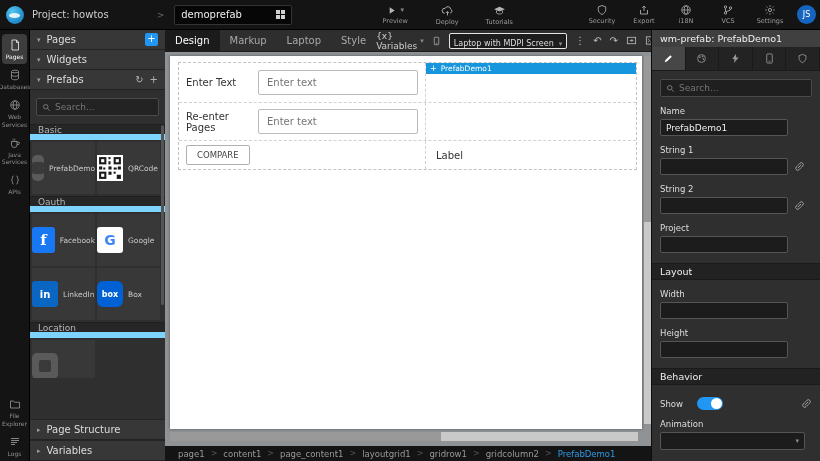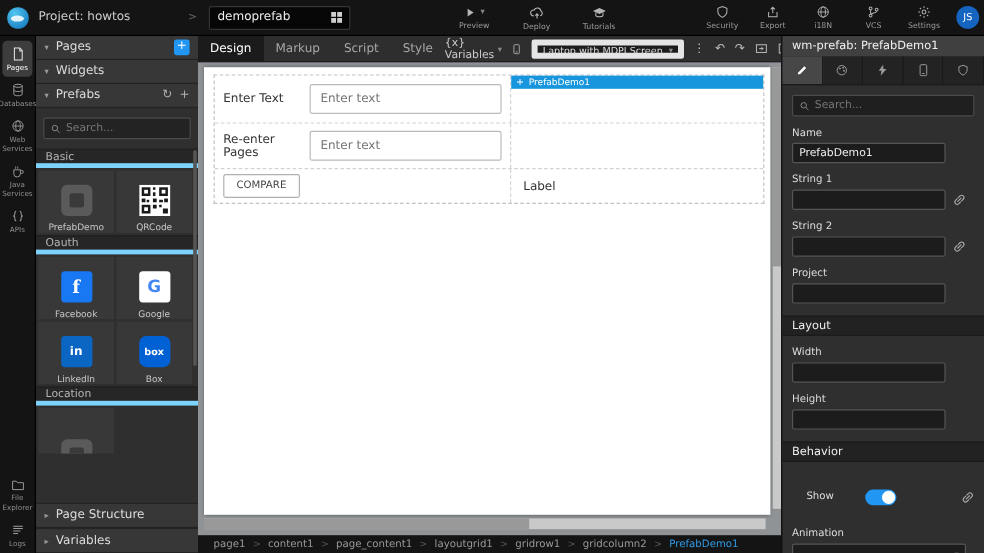--- a/index.html
+++ b/index.html
@@ -1,18 +1,18 @@
 <!DOCTYPE html>
 <html><head>
 <meta charset="utf-8">
 <style>
   *{margin:0;padding:0;box-sizing:border-box}
   html,body{width:820px;height:461px;overflow:hidden;background:#111;
     font-family:"DejaVu Sans","Liberation Sans",sans-serif}
-  .app{position:relative;width:820px;height:375px;background:#4c1d95}
+  .app{position:relative;width:820px;height:375px;background:#c2410c}
 
   
   .topbar{position:absolute;top:0;left:0;width:820px;height:30px;background:#141414;
     display:flex;align-items:center;border-bottom:1px solid #000;z-index:9}
   .logo{width:18px;height:18px;border-radius:50%;margin:0 8px 0 6px;flex:0 0 auto;
     background:radial-gradient(circle at 35% 30%,#53c6f0,#0b6fb8);position:relative}
   .logo::after{content:"";position:absolute;left:3px;top:7px;width:11px;height:5px;
     border-radius:50%;background:rgba(255,255,255,.85)}
   .project-label{color:#ccc;font-size:10px;white-space:nowrap}
   .tb-chev{color:#666;font-size:9px;margin-left:48px}
@@ -46,25 +46,25 @@
   .acc-row .car{color:#9a9a9a;font-size:7px}
   .acc-row .lbl{color:#ddd;font-size:10px;flex:1}
   .plusbtn{width:13px;height:13px;background:#2196f3;border-radius:2px;color:#fff;font-size:10px;
     line-height:12px;text-align:center;cursor:pointer}
   .acc-ic{color:#b0b0b0;font-size:10px;line-height:1;cursor:pointer}
   .side-search{margin:8px 6px;height:18px;background:#232323;border:1px solid #4a4a4a;border-radius:2px;
     display:flex;align-items:center;padding:0 5px;gap:4px}
   .side-search input{flex:1;width:80px;background:transparent;border:none;outline:none;color:#ccc;
     font-size:9px;font-family:inherit}
   .grp{height:16px;background:#262626;display:flex;align-items:center;padding:0 8px;color:#b5b5b5;
-    font-size:9px;border-top:1px solid #202020;border-bottom:4px solid #7dd3fc}
+    font-size:9px;border-top:1px solid #202020;border-bottom:6px solid #7dd3fc}
   .tiles{display:flex;flex-wrap:wrap;padding:2px;gap:2px}
   .tiles.partial{height:40px;overflow:hidden}
-  .tile{width:63px;height:52px;background:#383838;display:flex;flex-direction:column;align-items:center;
-    justify-content:flex-end;gap:5px;cursor:pointer}
+  .tile{width:63px;height:52px;background:#383838;display:flex;flex-direction:row;align-items:center;
+    justify-content:flex-start;gap:5px;cursor:pointer}
   .tile .cap{font-size:7.5px;color:#c9c9c9}
   .pf-ic{width:26px;height:26px;background:#5a5a5a;border-radius:5px;display:flex;align-items:center;justify-content:center}
   .pf-ic i{width:12px;height:12px;background:#3a3a3a;border-radius:2px;display:block}
   .brand{width:26px;height:26px;border-radius:3px;display:flex;align-items:center;justify-content:center;
     color:#fff;font-weight:bold}
   .fb{background:#1877f2;font-size:15px;font-family:"DejaVu Serif","Liberation Serif",serif}
   .gg{background:#fff;color:#4285f4;font-size:14px}
   .li{background:#0a66c2;font-size:10px}
   .bx{background:#0061d5;border-radius:6px;font-size:8px;font-weight:bold}
   .ig{background:radial-gradient(circle at 30% 110%,#fdf497 0%,#fd5949 45%,#d6249f 60%,#285aeb 90%);border-radius:6px}
@@ -73,22 +73,22 @@
   .side-bottom{position:absolute;bottom:0;left:0;width:135px;background:#2f2f2f}
   .side-bottom .acc-row{border-top:1px solid #242424;height:21px}
 
   
   .main{position:absolute;top:30px;left:165px;width:486px;height:431px;display:flex;flex-direction:column}
   .wtoolbar{height:22px;background:#2e2e2e;display:flex;align-items:stretch;border-bottom:1px solid #1c1c1c}
   .wtab{padding:0 10px;display:flex;align-items:center;color:#a8a8a8;font-size:10px;cursor:pointer}
   .wtab.active{background:#1b1b1b;color:#fff}
   .wt-right{display:flex;align-items:center;margin-left:auto;gap:8px;padding-right:5px}
   .vars{color:#ccc;font-size:9px;display:flex;gap:3px;align-items:center;cursor:pointer}
-  .device{height:16px;background:#1d1d1d;border:5px solid #e5e5e5;border-radius:2px;color:#ddd;font-size:8px;
-    display:flex;align-items:flex-start;padding:0 4px;gap:5px;cursor:pointer;white-space:nowrap}
+  .device{height:16px;background:#1d1d1d;border:1px solid #e5e5e5;border-radius:2px;color:#ddd;font-size:8px;
+    display:flex;align-items:flex-end;padding:0 4px;gap:5px;cursor:pointer;white-space:nowrap}
   .ticon{color:#bbb;font-size:10px;cursor:pointer;line-height:1}
   .canvas-area{flex:1;position:relative;background:#8f9395;padding:4px 9px 0 5px}
   .page{position:relative;background:#fff;height:373px;width:100%;box-shadow:0 0 3px rgba(0,0,0,.4)}
   .vscroll{position:absolute;top:4px;right:0;width:7px;bottom:22px;background:#c9c9c9;cursor:pointer}
   .vscroll i{display:block;width:100%;height:45%;background:#999}
   .hscroll{position:absolute;left:5px;right:13px;bottom:5px;height:9px;background:#c9c9c9;cursor:pointer}
   .hscroll i{display:block;height:100%;width:58%;background:#999}
   .breadcrumb{height:15px;background:#141414;display:flex;align-items:center;padding:0 13px;gap:6px}
   .bc{color:#999;font-size:8.5px;cursor:pointer;white-space:nowrap}
   .bc.sel{color:#2e9be6}
@@ -125,21 +125,21 @@
   .insp-search input{flex:1;width:60px;background:transparent;border:none;outline:none;color:#ccc;
     font-size:9px;font-family:inherit}
   .f-label{margin:9px 8px 3px;font-size:8.5px;color:#ddd}
   .f-row{display:flex;align-items:center;margin:0 8px}
   .f-input{width:128px;height:17px;background:#1c1c1c;border:1px solid #555;border-radius:2px;
     color:#eee;font-size:9px;padding:0 5px;outline:none;font-family:inherit}
   .bind{margin-left:6px;cursor:pointer;display:flex}
   .sect{height:17px;background:#222;border-top:1px solid #1a1a1a;border-bottom:1px solid #1a1a1a;
     display:flex;align-items:center;padding:0 8px;color:#eee;font-size:9.5px;margin-top:10px}
   .show-row{display:flex;align-items:center;margin:12px 8px 0;gap:14px}
-  .show-row .f-label{margin:12px}
+  .show-row .f-label{margin:0}
   .toggle{width:26px;height:13px;border-radius:7px;background:#2196f3;position:relative;cursor:pointer}
   .toggle::after{content:"";position:absolute;right:1px;top:1px;width:11px;height:11px;border-radius:50%;background:#fff}
   .show-row .bind{margin-left:auto}
   .selectbox{width:145px;height:18px;margin:0 8px;background:#1c1c1c;border:1px solid #555;border-radius:2px;
     display:flex;align-items:center;justify-content:flex-end;padding:0 5px;color:#aaa;font-size:8px;cursor:pointer}
 
   svg{display:block}
 </style>
 </head>
 <body>
@@ -416,21 +416,21 @@
         <span class="car">▸</span>
         <span class="lbl">Variables</span>
       </div>
     </div>
   </div>
 
   <div class="main">
     <div class="wtoolbar">
       <div class="wtab active">Design</div>
       <div class="wtab">Markup</div>
-      <div class="wtab">Script</div>
+      <div class="wtab">Laptop</div>
       <div class="wtab">Style</div>
       <div class="wt-right">
         <div class="vars">
           <span>{x} Variables</span>
           <span class="tb-caret">▾</span>
         </div>
         <span>
           <svg width="9" height="12" viewBox="0 0 24 24" fill="none" stroke="#bbb" stroke-width="1.8">
             <rect x="6" y="2" width="12" height="20" rx="2"></rect>
               <path d="M10 18h4"></path>

